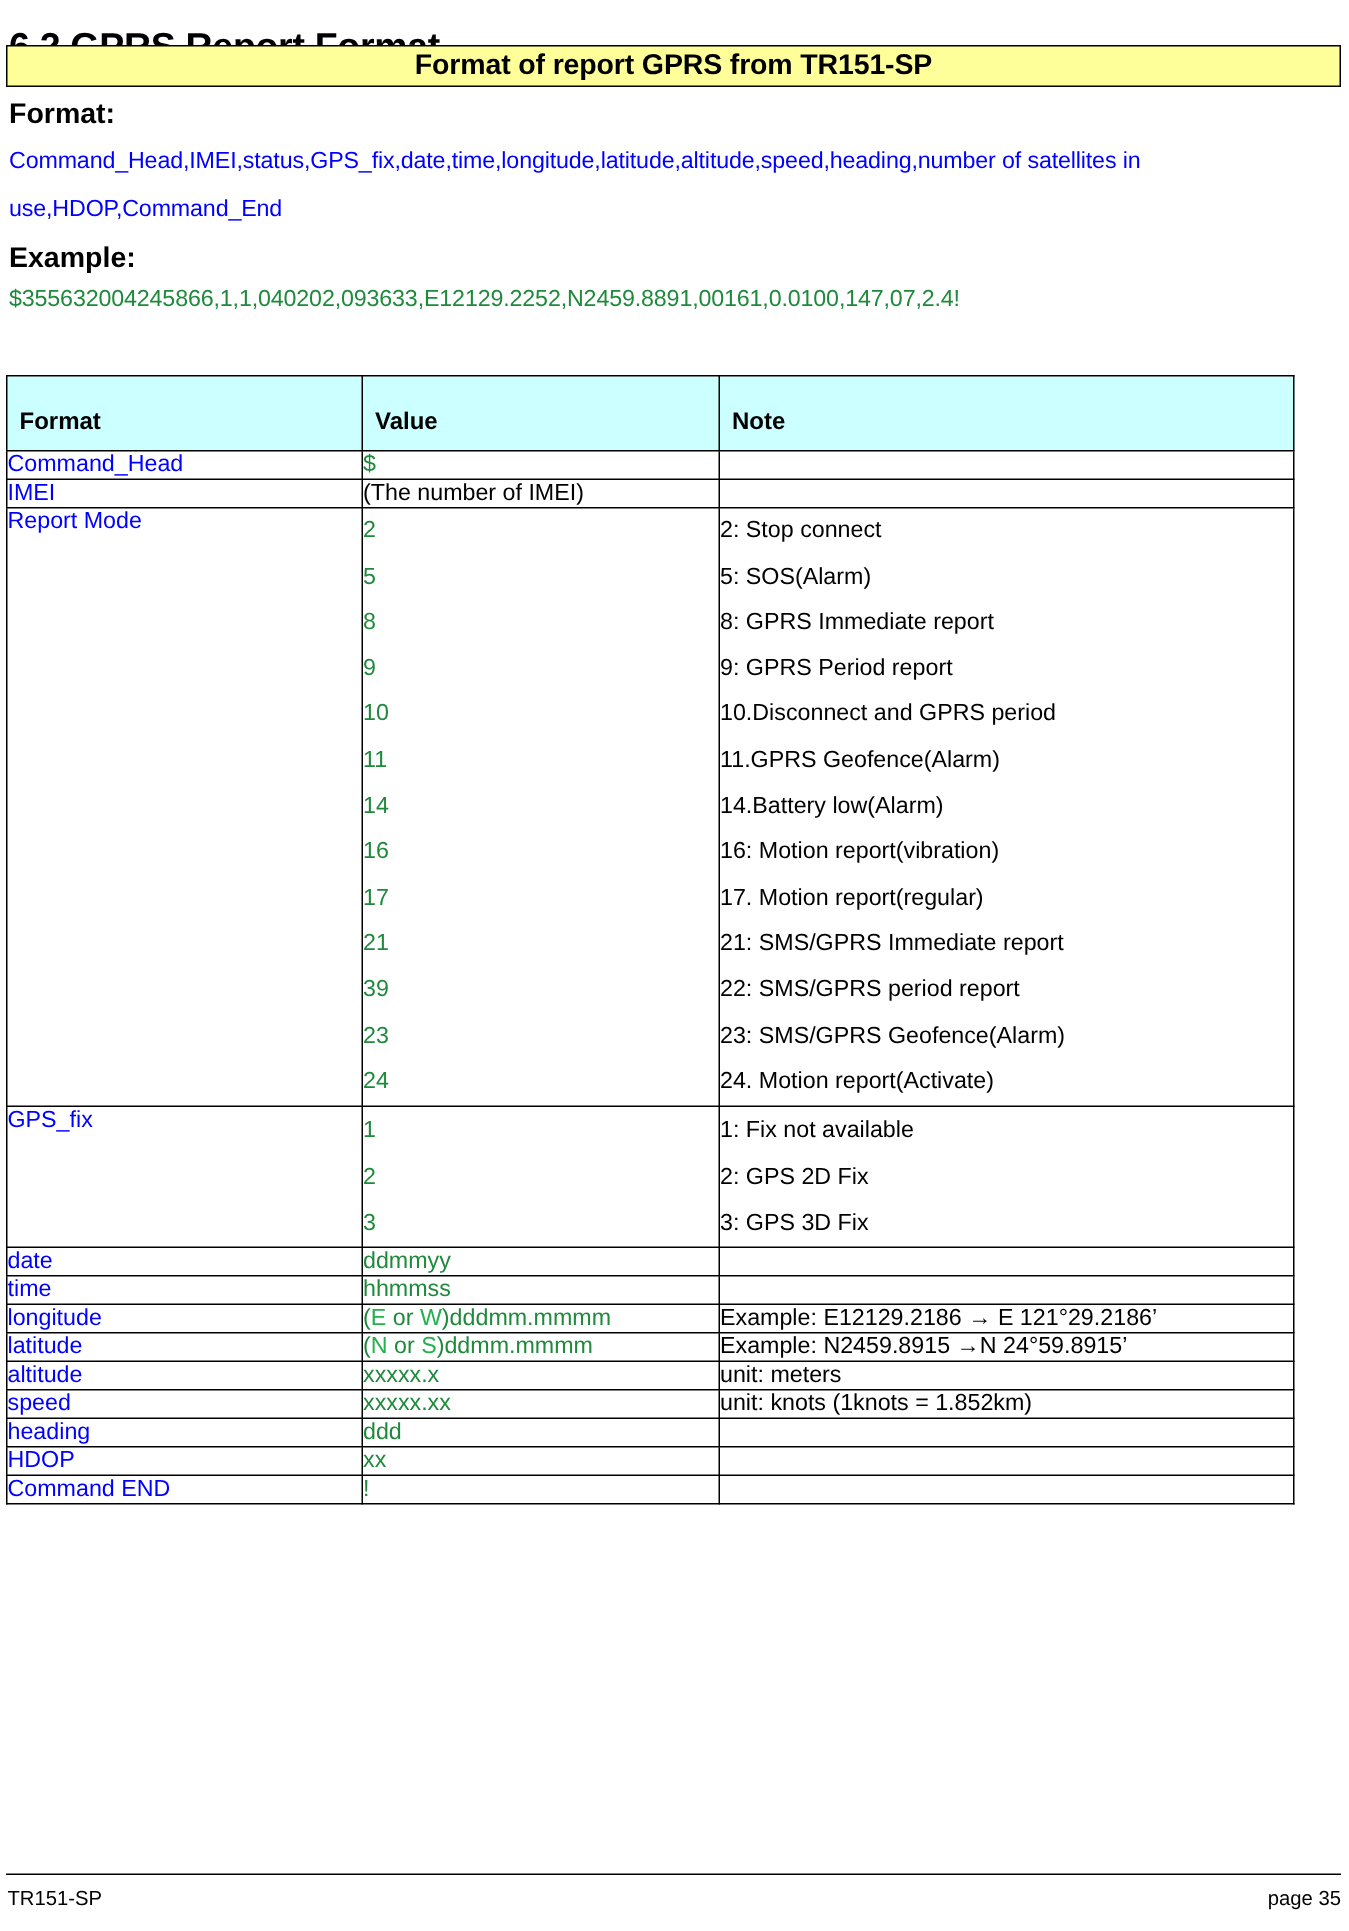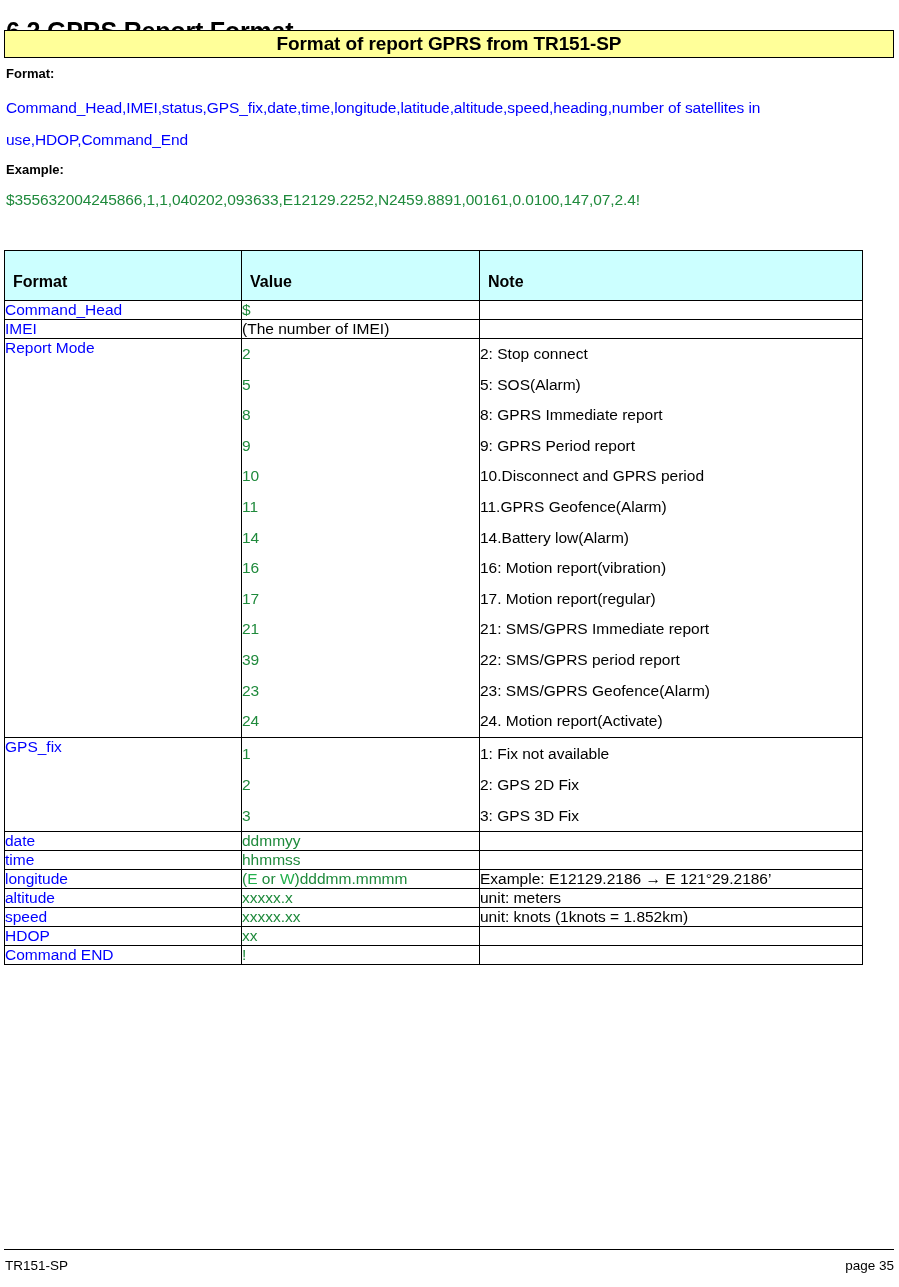--- a/index.html
+++ b/index.html
@@ -50,21 +50,21 @@
   }
   .banner span {
     font-size: 19px;
     font-weight: bold;
     letter-spacing: -0.1px;
   }
 
   
   .lbl {
     position: absolute;
-    font-size: 13px;
+    font-size: 19px;
     font-weight: bold;
     left: 6px;
     white-space: nowrap;
   }
   .para {
     position: absolute;
     left: 6px;
     font-size: 15.5px;
     color: #0000ff;
     white-space: nowrap;
@@ -249,28 +249,38 @@
           <td class="fmtcell">time</td>
           <td class="valcell">hhmmss</td>
           <td class="notecell">&nbsp;</td>
         </tr>
         <tr>
           <td class="fmtcell">longitude</td>
           <td class="valcell"><span>(</span><span class="hl">E</span><span> or </span><span class="hl">W</span><span>)dddmm.mmmm</span></td>
           <td class="notecell">Example:   E12129.2186  →  E 121°29.2186’</td>
         </tr>
         <tr>
+          <td class="fmtcell">latitude</td>
+          <td class="valcell"><span>(</span><span class="hl">N</span><span> or </span><span class="hl">S</span><span>)ddmm.mmmm</span></td>
+          <td class="notecell">Example:   N2459.8915  →N 24°59.8915’</td>
+        </tr>
+        <tr>
           <td class="fmtcell">altitude</td>
           <td class="valcell">xxxxx.x</td>
           <td class="notecell">unit: meters</td>
         </tr>
         <tr>
           <td class="fmtcell">speed</td>
           <td class="valcell">xxxxx.xx</td>
           <td class="notecell">unit: knots (1knots = 1.852km)</td>
+        </tr>
+        <tr>
+          <td class="fmtcell">heading</td>
+          <td class="valcell">ddd</td>
+          <td class="notecell">&nbsp;</td>
         </tr>
         <tr>
           <td class="fmtcell">HDOP</td>
           <td class="valcell">xx</td>
           <td class="notecell">&nbsp;</td>
         </tr>
         <tr>
           <td class="fmtcell">Command END</td>
           <td class="valcell">!</td>
           <td class="notecell">&nbsp;</td>

